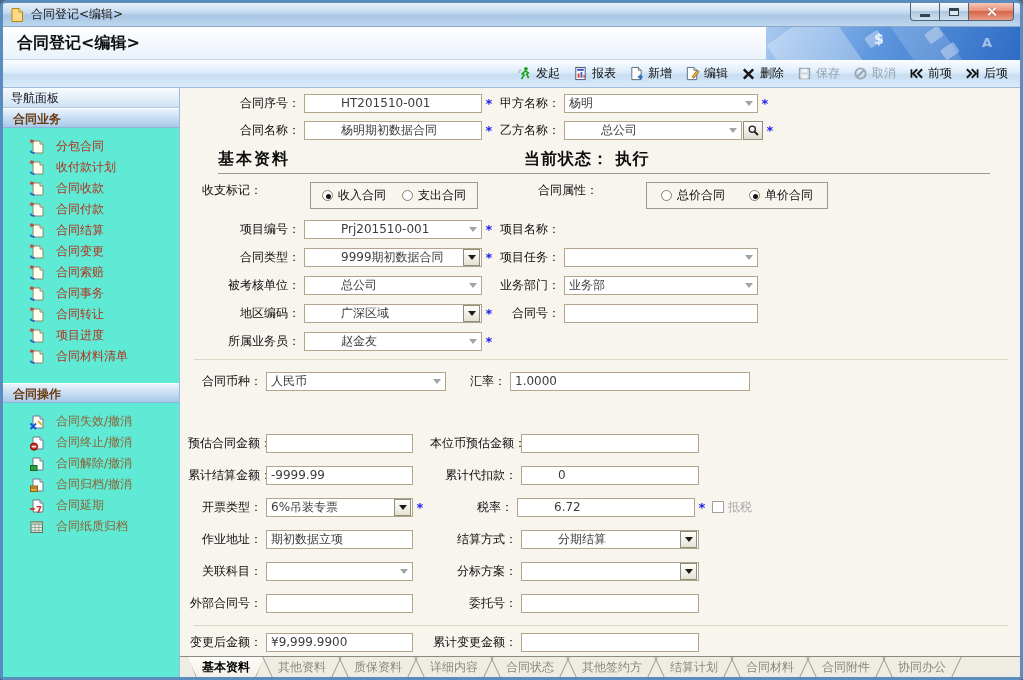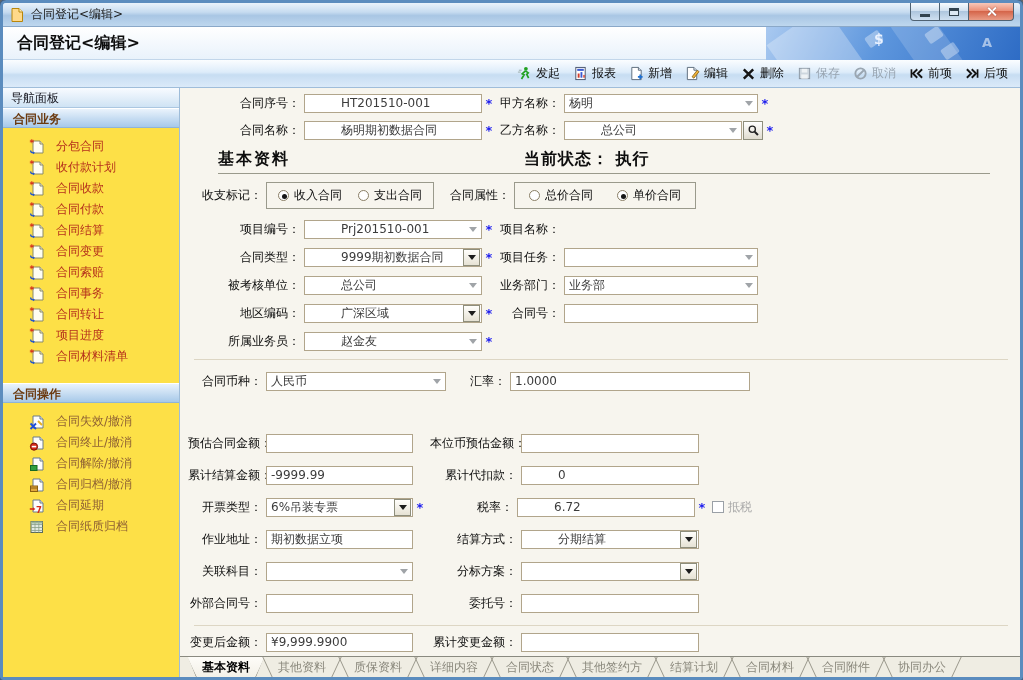--- a/index.html
+++ b/index.html
@@ -39,21 +39,21 @@
     transform:rotate(-35deg);}
   
   .toolbar{height:28px;flex:none;display:flex;align-items:center;justify-content:flex-end;gap:13px;
     padding-right:12px;border-bottom:1px solid #9fbdda;
     background:linear-gradient(180deg,#fbfdff,#ddecfa 45%,#c7ddf2 55%,#dbeaf9);}
   .tbtn{display:flex;align-items:center;gap:4px;font-size:12px;color:#0c0c0c;cursor:pointer;}
   .tbtn svg{width:15px;height:15px;flex:none;}
   .tbtn.disabled{color:#98a4b0;}
   
   .main{flex:1;display:flex;min-height:0;}
-  .sidebar{width:177px;flex:none;background:#fde047;border-right:1px solid #9ebcd9;
+  .sidebar{width:177px;flex:none;background:#5eead4;border-right:1px solid #9ebcd9;
     display:flex;flex-direction:column;overflow:hidden;}
   .nav-title{height:20px;line-height:20px;flex:none;padding-left:8px;font-size:12px;color:#15151e;
     background:linear-gradient(180deg,#f8fbff,#cfe3f4);border-bottom:1px solid #abc7e1;}
   .group-hd{height:20px;line-height:20px;flex:none;padding-left:10px;font-size:12px;font-weight:bold;color:#6b3a10;
     background:linear-gradient(180deg,#eaf3fc,#a7c9e9);border-top:1px solid #fff;border-bottom:1px solid #8fb4d8;}
   .group-hd.ops-hd{margin-top:14px;}
   .side-items{padding:8px 0 2px;}
   .side-item{height:21px;display:flex;align-items:center;padding-left:26px;gap:11px;font-size:12px;
     color:#b5301c;cursor:pointer;white-space:nowrap;}
   .side-items.ops .side-item{color:#8f6134;}
@@ -74,21 +74,21 @@
     background:linear-gradient(#fffefb,#e6e2d4);display:flex;align-items:center;justify-content:center;cursor:pointer;}
   .ddb .tri{width:0;height:0;border-left:4px solid transparent;border-right:4px solid transparent;border-top:5px solid #1c1c1c;}
   .req{color:#1d1dee;font-weight:bold;font-size:13px;width:14px;text-align:center;flex:none;}
   .search-btn{width:20px;height:19px;margin-left:1px;border:1px solid #8e8e7c;flex:none;cursor:pointer;
     background:linear-gradient(#ffffff,#e0dccf);display:flex;align-items:center;justify-content:center;}
   .search-btn svg{width:13px;height:13px;}
   .section-head{display:flex;align-items:flex-end;height:25px;margin:9px 30px 0 30px;
     border-bottom:1px solid #9a9a8c;padding-bottom:3px;}
   .sec-title{font-size:16px;font-weight:bold;color:#0d0d0d;letter-spacing:2px;}
   .status{font-size:16px;font-weight:bold;color:#0d0d0d;margin-left:234px;letter-spacing:1px;}
-  .radio-row{margin-top:8px;height:27px;display:flex;align-items:center;margin-bottom:10px;}
+  .radio-row{margin-top:8px;height:27px;display:flex;align-items:flex-start;margin-bottom:10px;gap:44px;}
   .rgroup{height:27px;border:1px solid #9a9a8c;display:inline-flex;align-items:center;gap:16px;
     padding:0 11px;flex:none;}
   .ropt{font-size:12px;color:#0d0d0d;display:inline-flex;align-items:center;cursor:pointer;}
   .radio{width:11px;height:11px;border:1px solid #8a7f66;border-radius:50%;background:#fff;
     display:inline-block;position:relative;margin-right:5px;flex:none;}
   .radio.checked::after{content:"";position:absolute;left:2.5px;top:2.5px;width:5px;height:5px;border-radius:50%;background:#161616;}
   .sep{border-top:1px solid #ddd6c4;margin:4px 12px 0 6px;}
   .mt11{margin-top:11px;} .mt42{margin-top:42px;} .pitch{margin-bottom:12px;}
   .sep2{border-top:1px solid #ddd6c4;margin:0 12px 0 6px;}
   .chg{margin-top:6px;}

